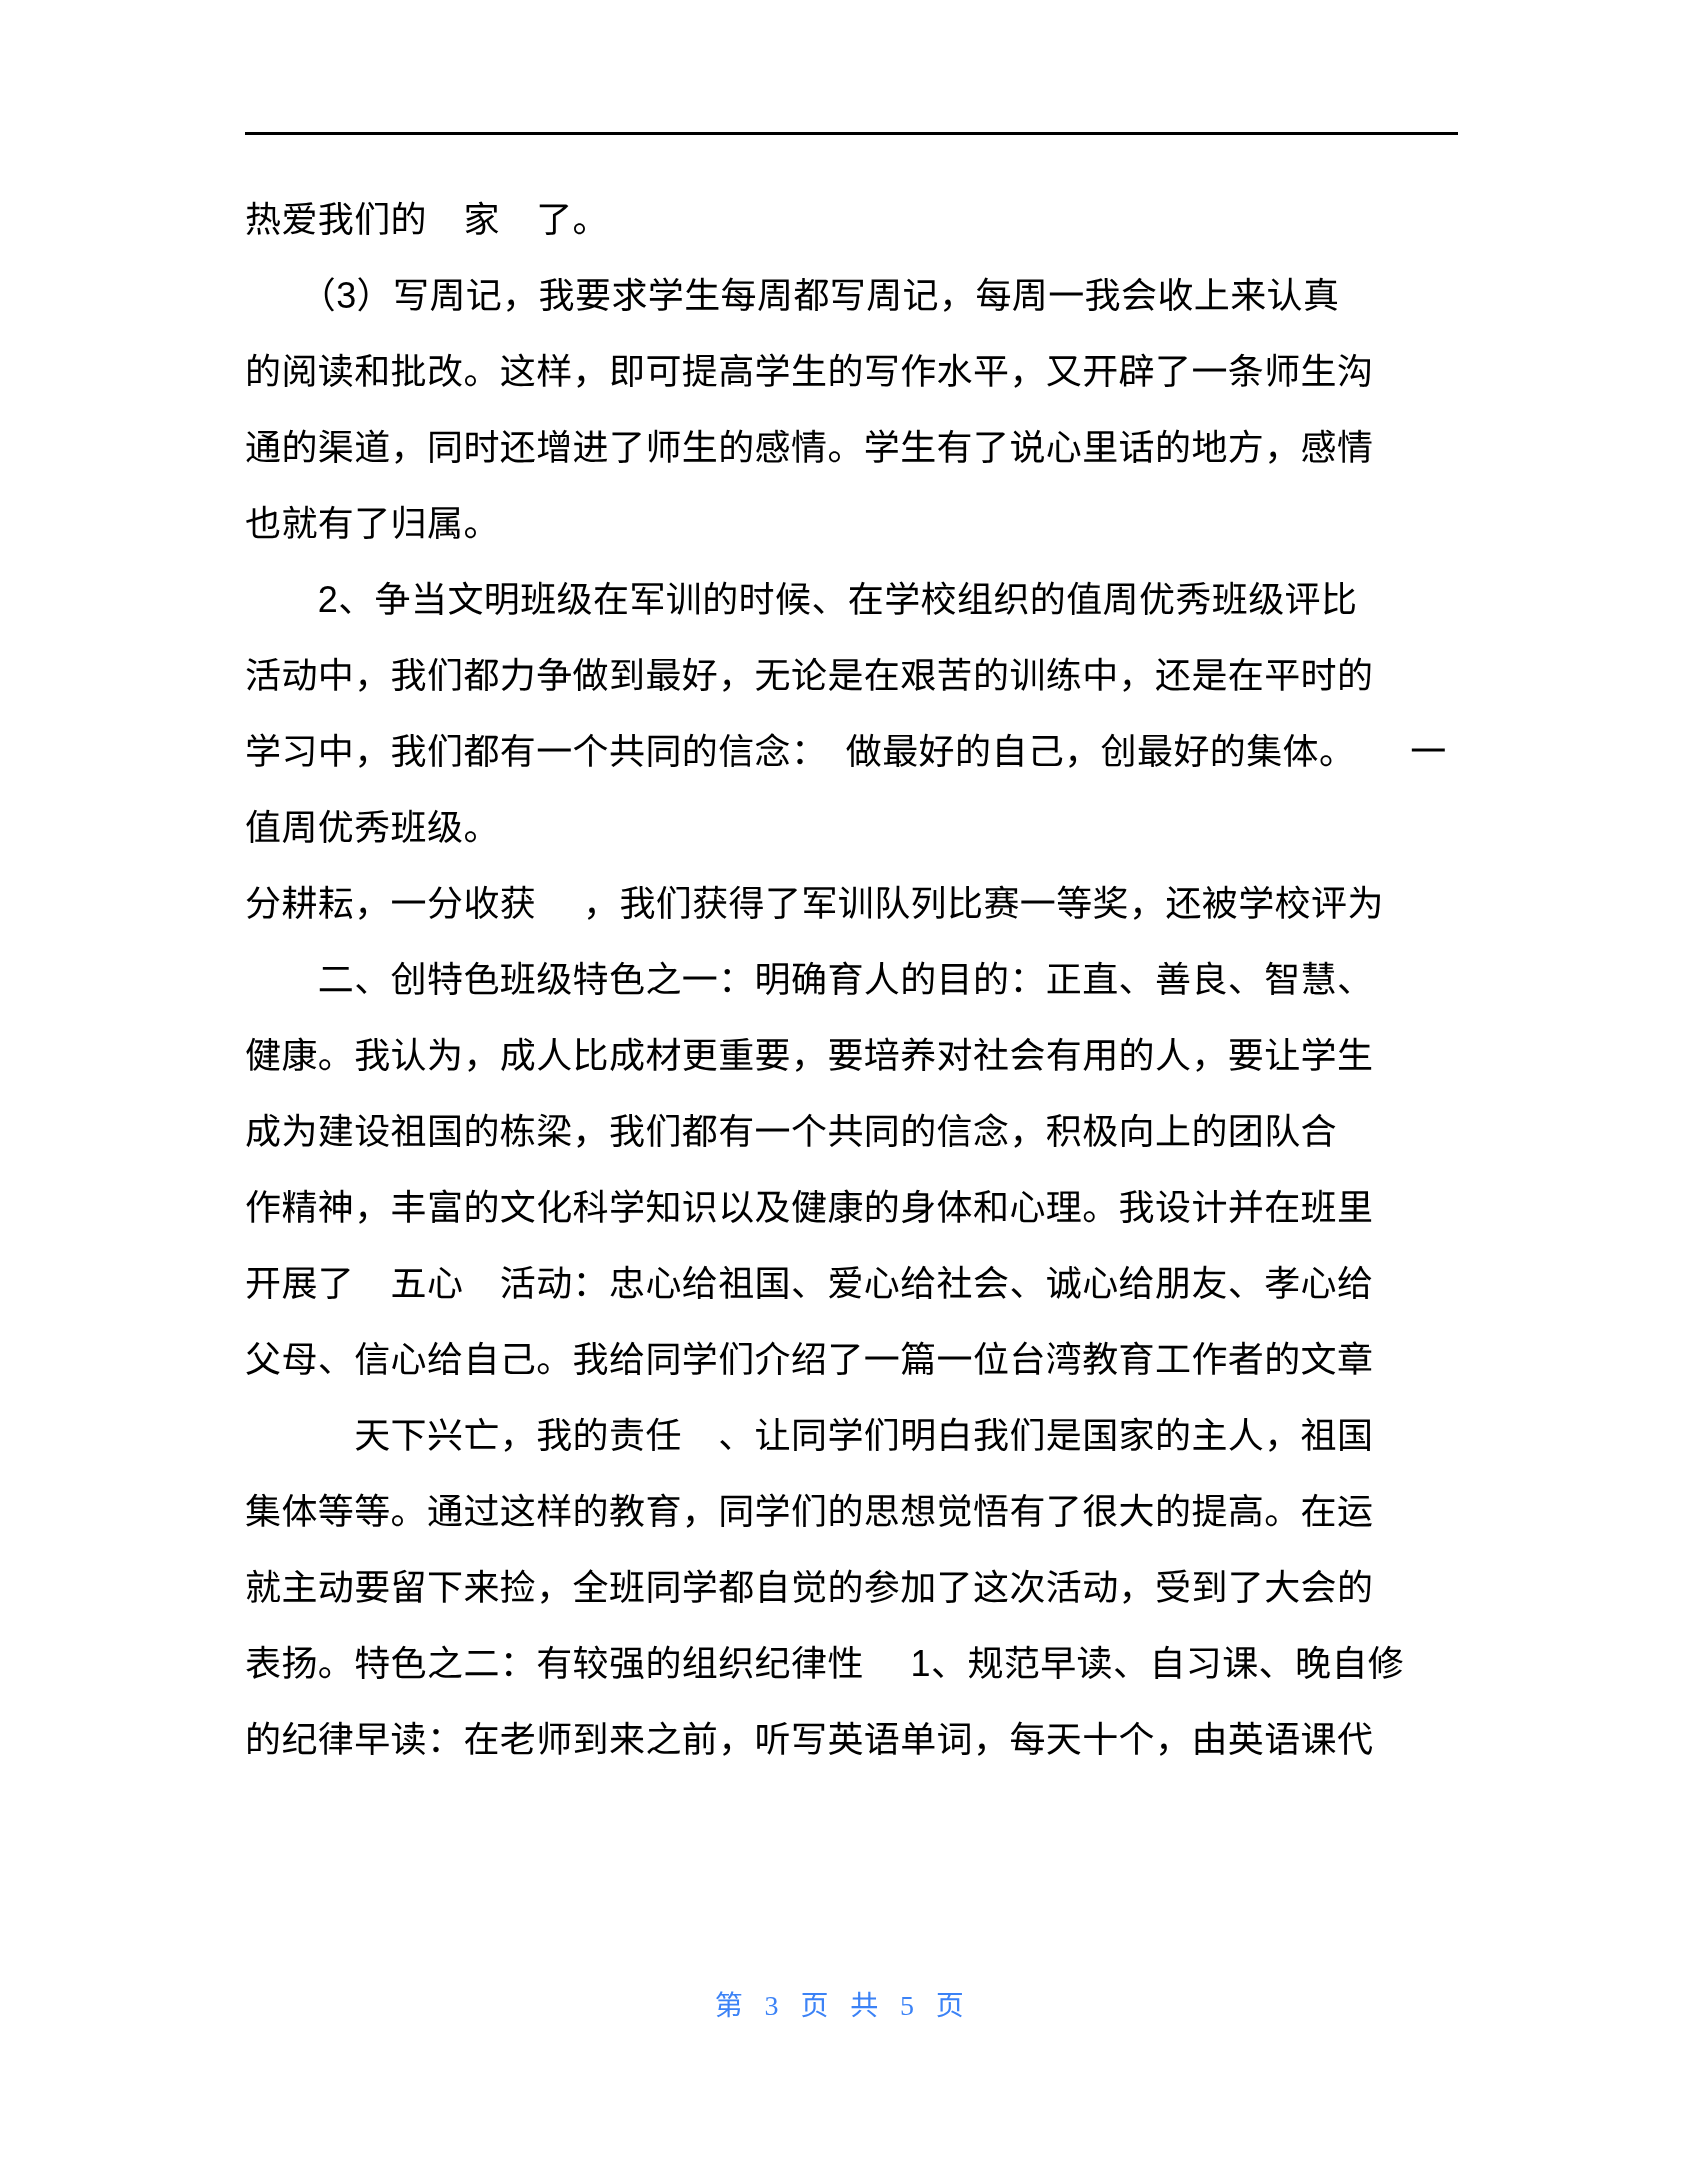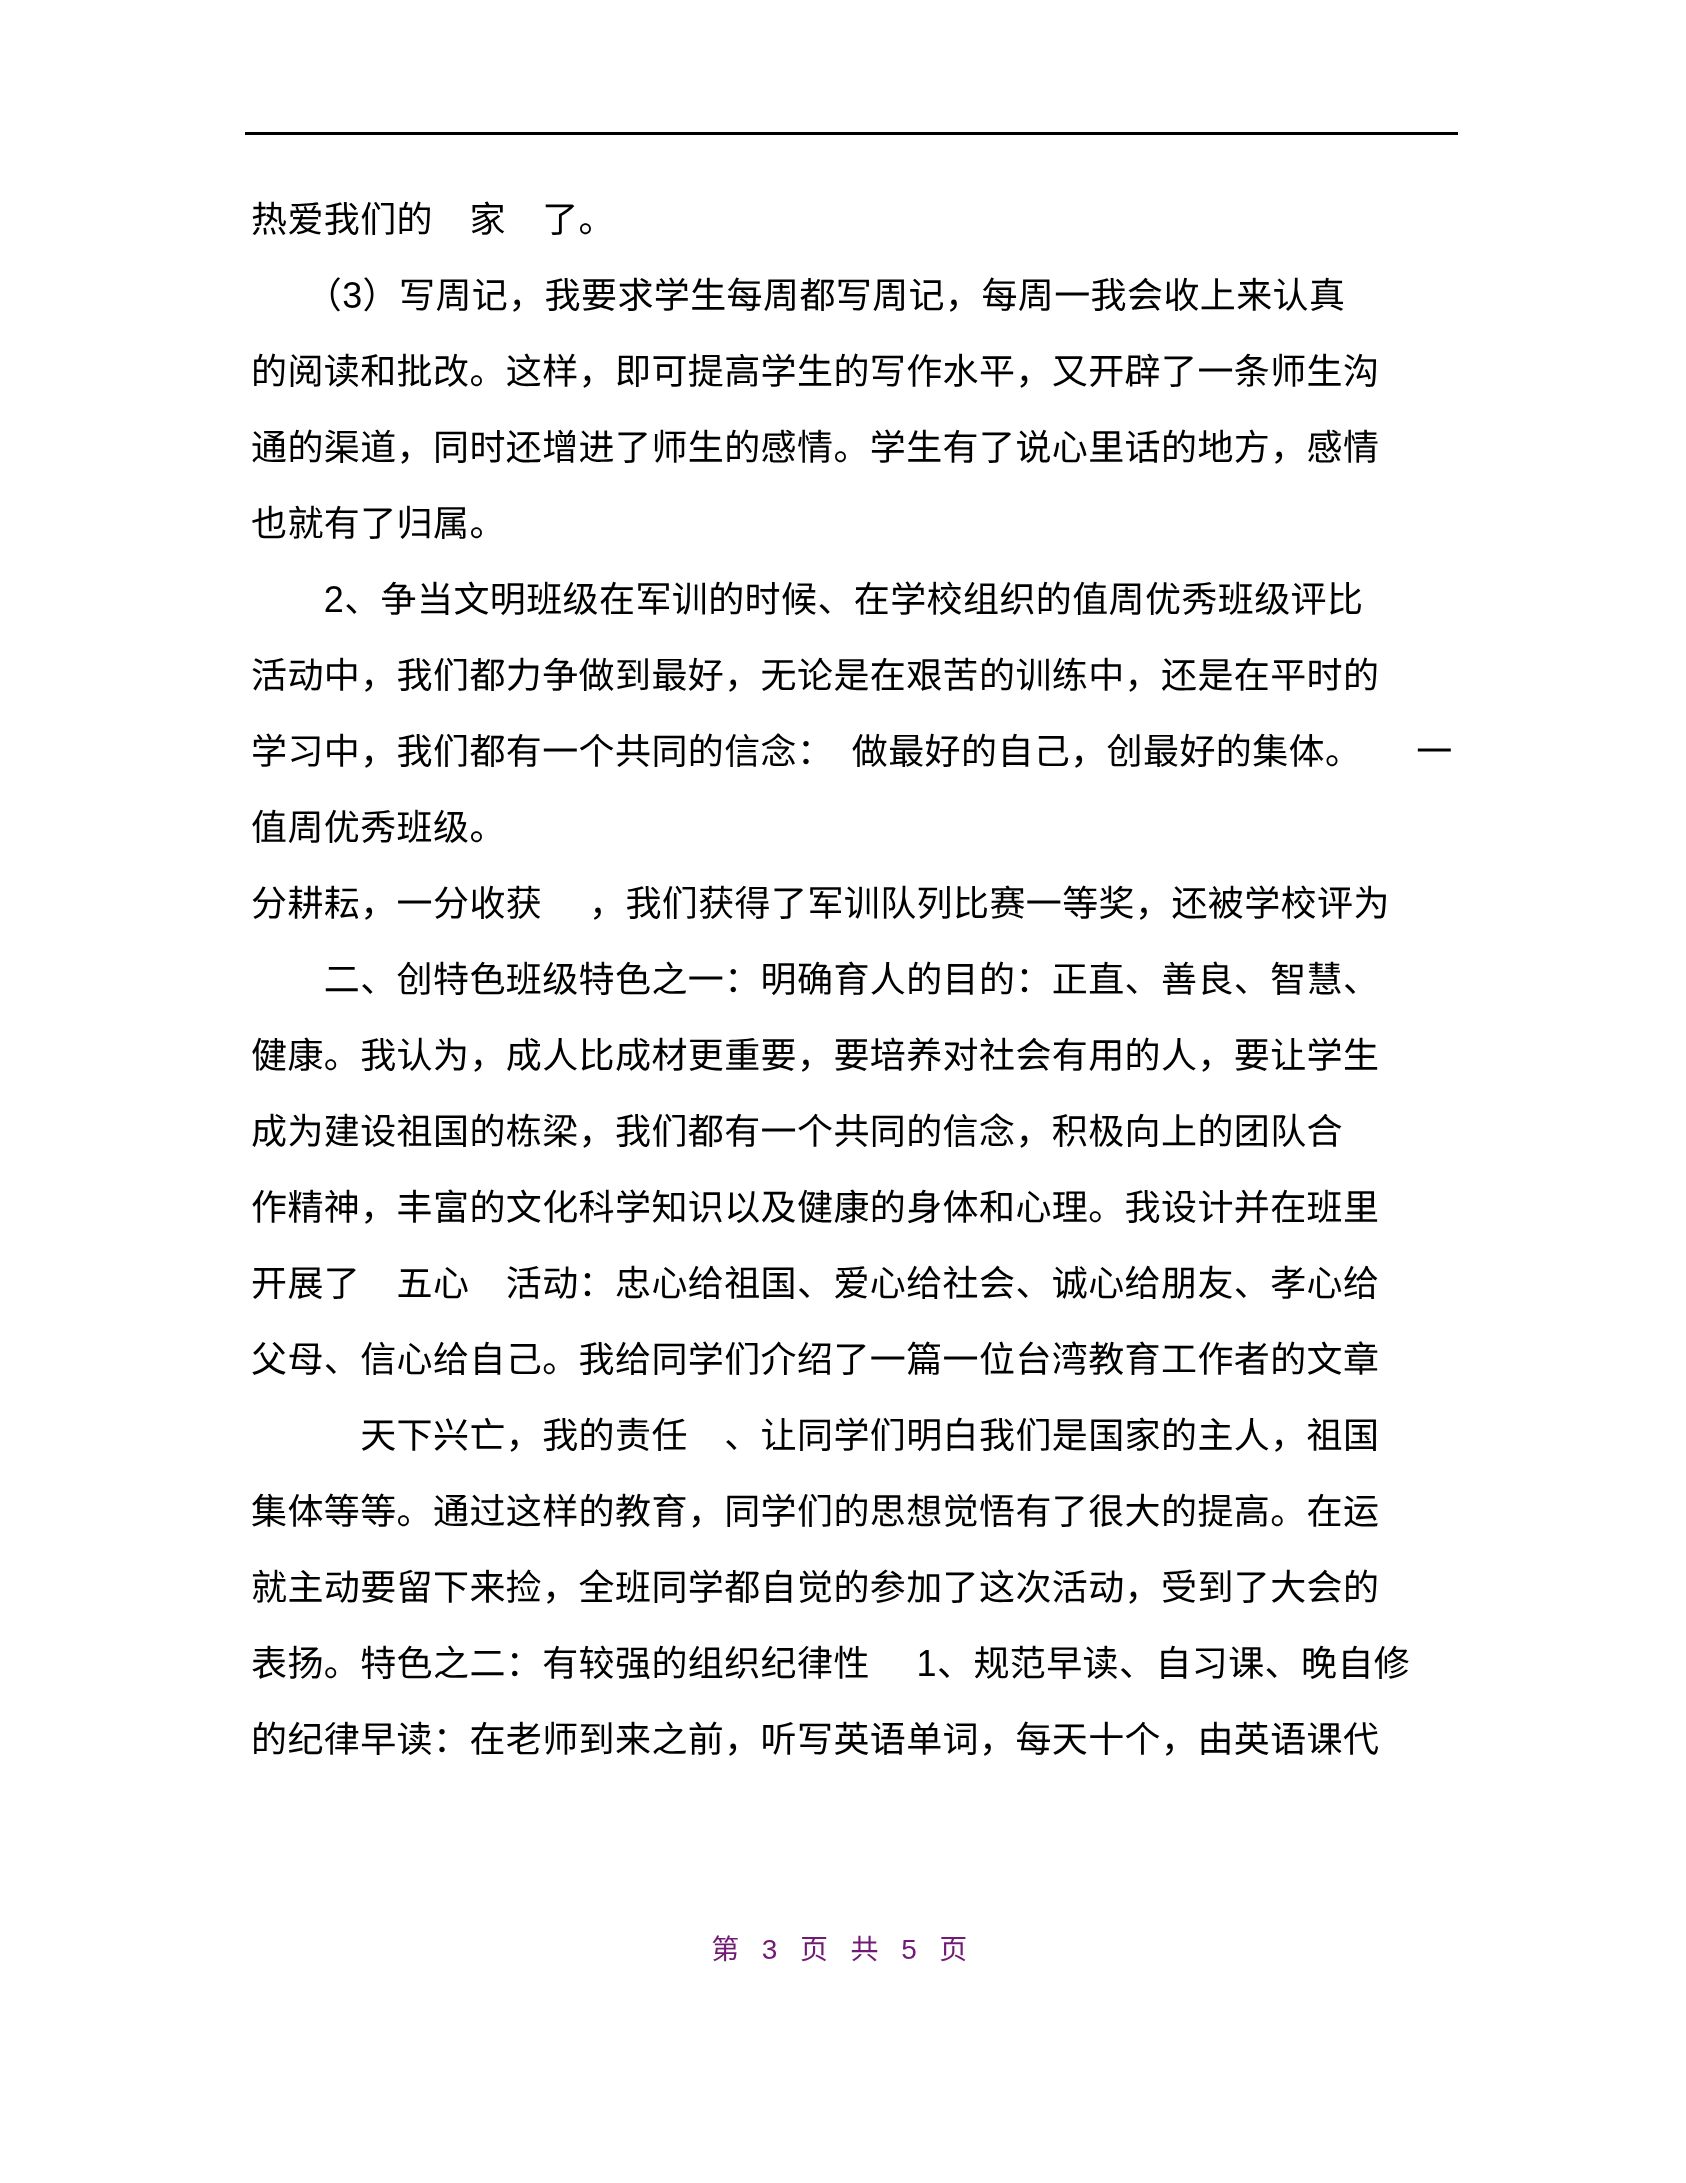--- a/index.html
+++ b/index.html
@@ -19,44 +19,45 @@
   .header-rule {
     position: absolute;
     left: 245px;
     top: 132px;
     width: 1213px;
     height: 3.3px;
     background: #000000;
   }
   .body-text {
     position: absolute;
-    left: 251px;
+    left: 245px;
     top: 182px;
     width: 1283px;
     font-size: 36px;
     line-height: 76px;
     font-weight: 500;
     letter-spacing: 0.4px;
     text-align: left;
   }
   .text-line {
     height: 76px;
     white-space: pre;
   }
   .page-footer {
     position: absolute;
     left: 0;
-    top: 1932px;
+    top: 1988px;
     width: 100%;
     text-align: center;
     font-size: 28px;
     line-height: 36px;
     letter-spacing: 7.4px;
     font-weight: 500;
-    color: #701a75;
+    color: #3b82f6;
+    font-family: Liberation Serif, serif;
   }
 </style>
 </head>
 <body>
 
 <div class="page">
   <div class="header-rule"></div>
 
   <div class="body-text">
     <div class="text-line">热爱我们的　家　了。</div>

